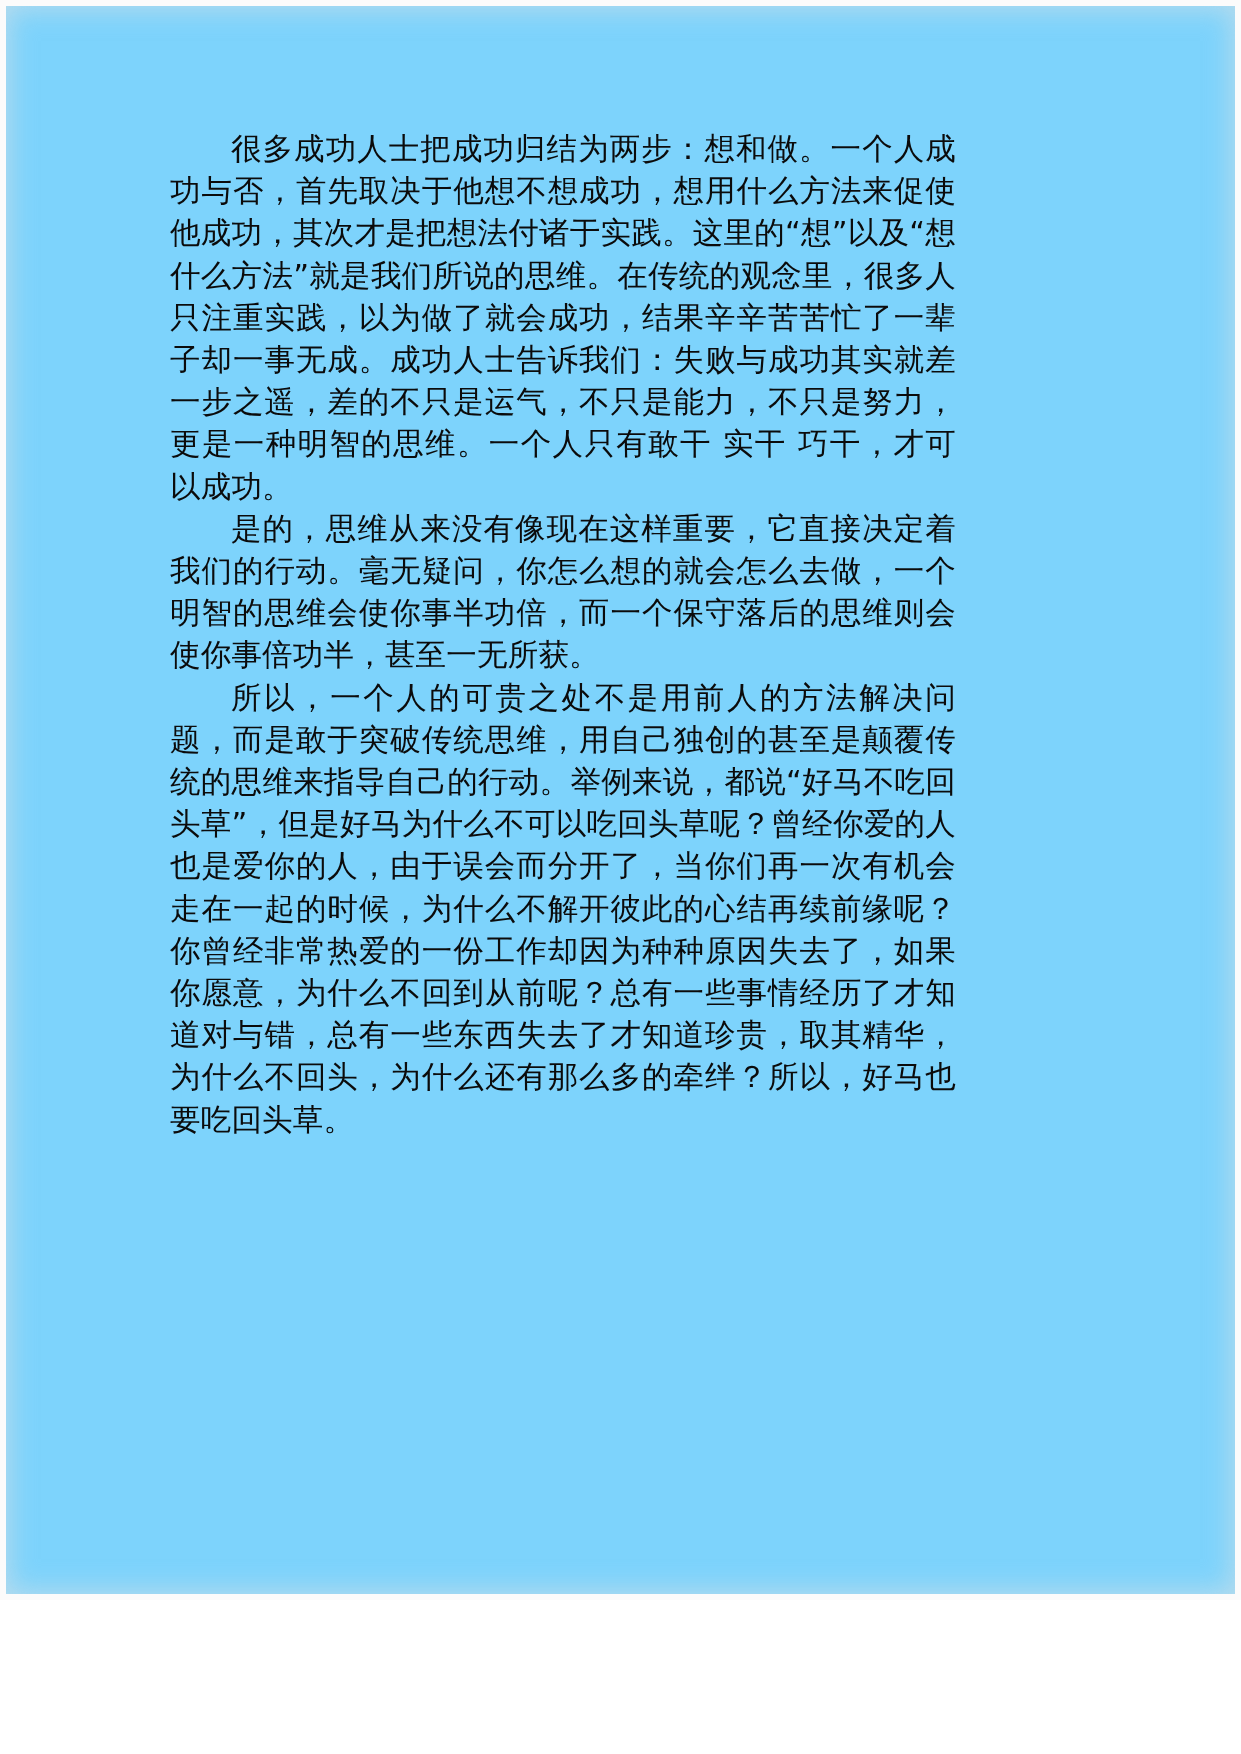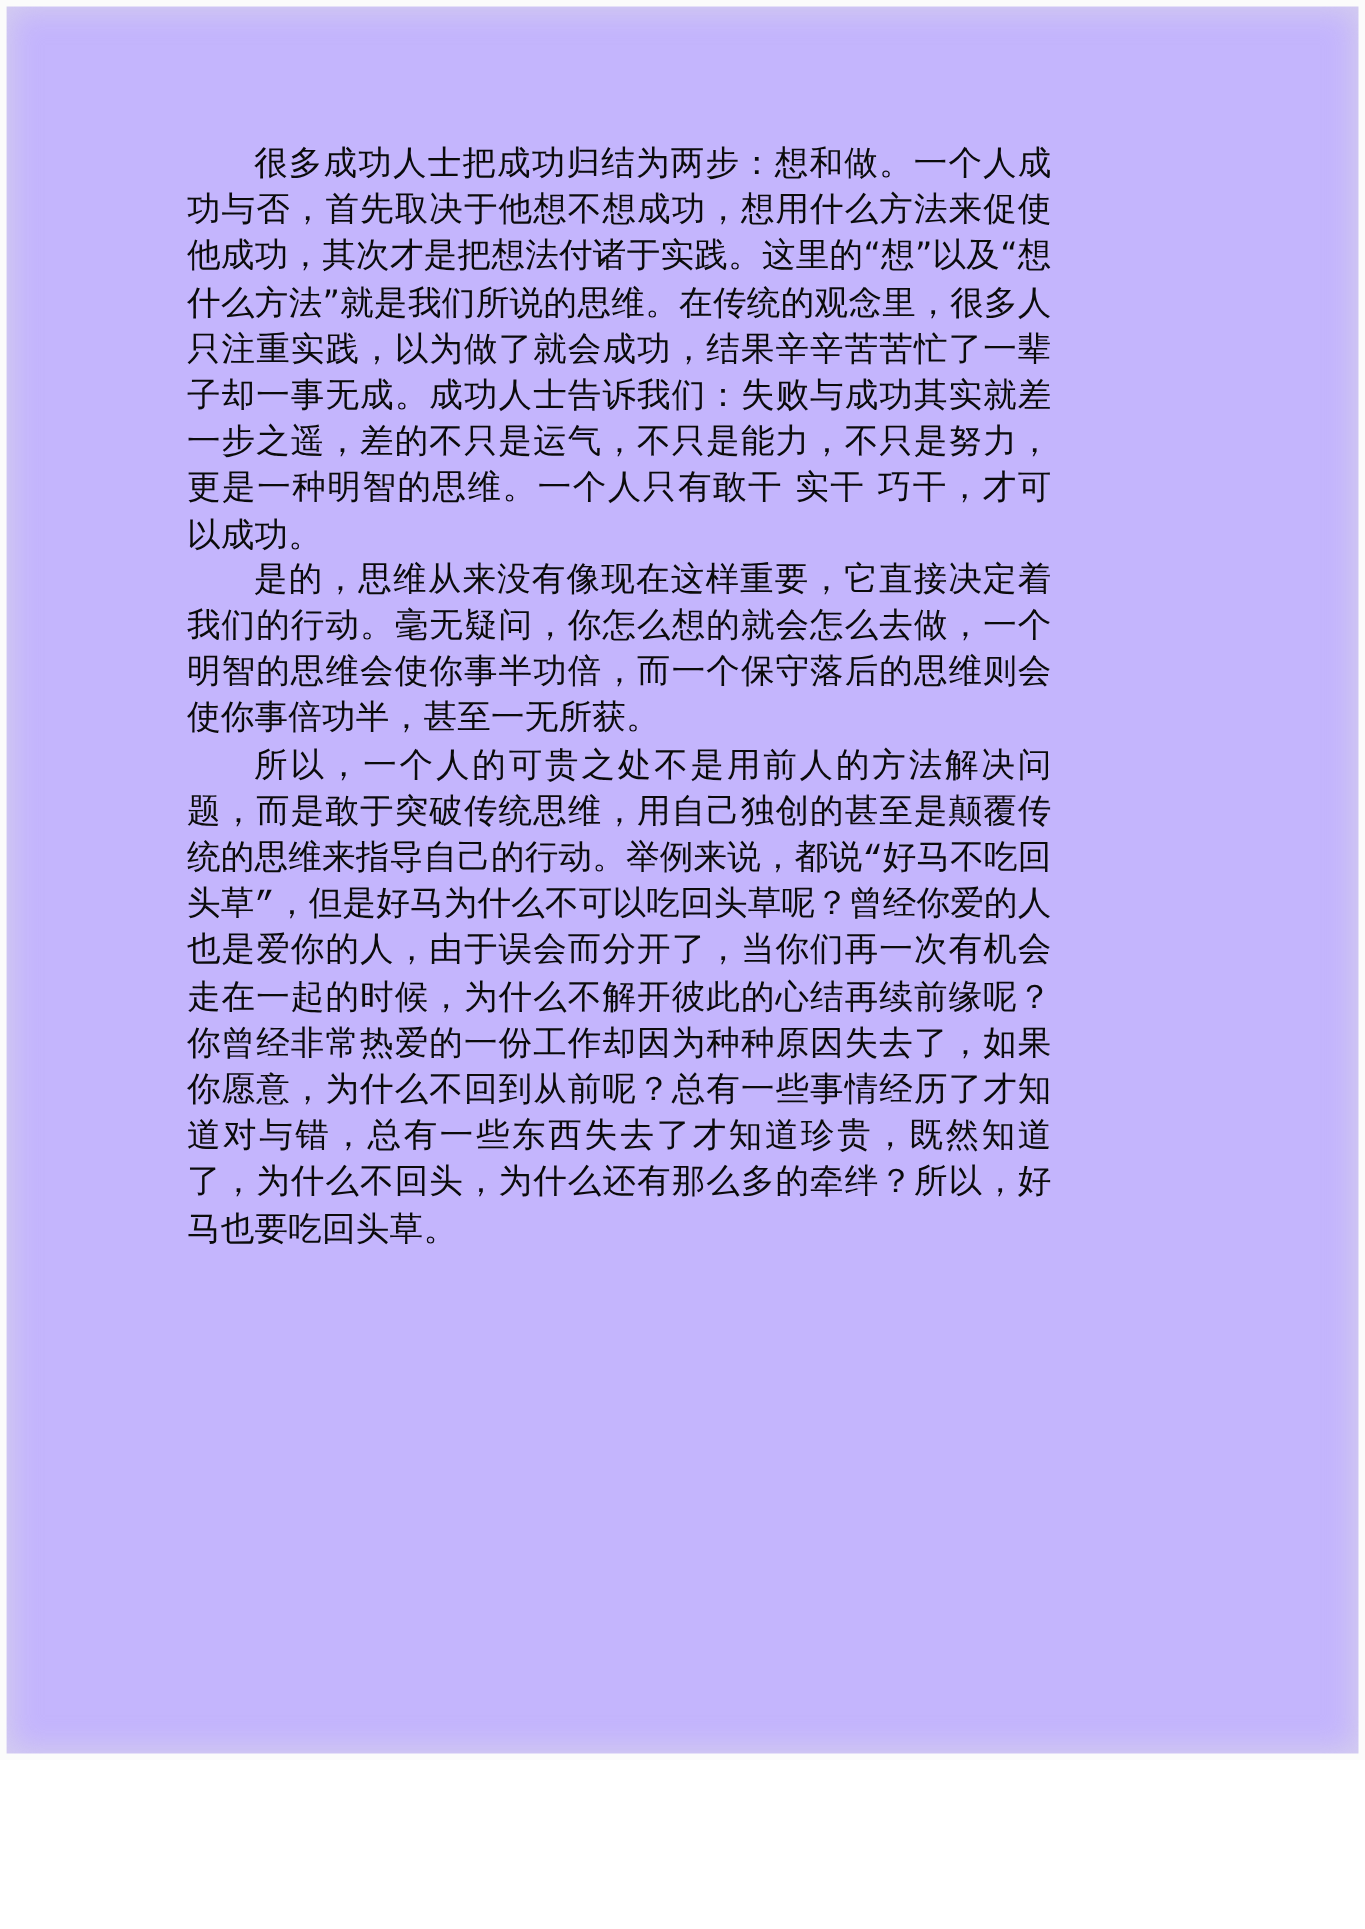--- a/index.html
+++ b/index.html
@@ -7,21 +7,21 @@
     padding: 0;
     background: #ffffff;
   }
   body {
     font-family: "DejaVu Sans", "Liberation Sans", sans-serif;
   }
   .page {
     position: relative;
     width: 1241px;
     height: 1600px;
-    background: #c4b5fd;
+    background: #7dd3fc;
     overflow: hidden;
     box-sizing: border-box;
   }
   
   .page::before {
     content: "";
     position: absolute;
     inset: 0;
     pointer-events: none;
     box-shadow: inset 0 0 0 6px #fbfbfb,
@@ -40,25 +40,24 @@
     text-justify: inter-character;
     font-size: 30.5px;
     line-height: 42.2px;
     color: #0b0b0b;
     letter-spacing: 0.2px;
     word-break: break-all;
     -webkit-font-smoothing: none;
   }
   .para + .para {
     margin-top: 0;
-    font-family: Liberation Mono, monospace;
   }
 </style>
 </head>
 <body>
 
 <div class="page">
   <div class="content">
     <p class="para">很多成功人士把成功归结为两步：想和做。一个人成功与否，首先取决于他想不想成功，想用什么方法来促使他成功，其次才是把想法付诸于实践。这里的“想”以及“想什么方法”就是我们所说的思维。在传统的观念里，很多人只注重实践，以为做了就会成功，结果辛辛苦苦忙了一辈子却一事无成。成功人士告诉我们：失败与成功其实就差一步之遥，差的不只是运气，不只是能力，不只是努力，更是一种明智的思维。一个人只有敢干 实干 巧干，才可以成功。</p>
     <p class="para">是的，思维从来没有像现在这样重要，它直接决定着我们的行动。毫无疑问，你怎么想的就会怎么去做，一个明智的思维会使你事半功倍，而一个保守落后的思维则会使你事倍功半，甚至一无所获。</p>
-    <p class="para">所以，一个人的可贵之处不是用前人的方法解决问题，而是敢于突破传统思维，用自己独创的甚至是颠覆传统的思维来指导自己的行动。举例来说，都说“好马不吃回头草”，但是好马为什么不可以吃回头草呢？曾经你爱的人也是爱你的人，由于误会而分开了，当你们再一次有机会走在一起的时候，为什么不解开彼此的心结再续前缘呢？你曾经非常热爱的一份工作却因为种种原因失去了，如果你愿意，为什么不回到从前呢？总有一些事情经历了才知道对与错，总有一些东西失去了才知道珍贵，既然知道了，为什么不回头，为什么还有那么多的牵绊？所以，好马也要吃回头草。</p>
+    <p class="para">所以，一个人的可贵之处不是用前人的方法解决问题，而是敢于突破传统思维，用自己独创的甚至是颠覆传统的思维来指导自己的行动。举例来说，都说“好马不吃回头草”，但是好马为什么不可以吃回头草呢？曾经你爱的人也是爱你的人，由于误会而分开了，当你们再一次有机会走在一起的时候，为什么不解开彼此的心结再续前缘呢？你曾经非常热爱的一份工作却因为种种原因失去了，如果你愿意，为什么不回到从前呢？总有一些事情经历了才知道对与错，总有一些东西失去了才知道珍贵，取其精华，为什么不回头，为什么还有那么多的牵绊？所以，好马也要吃回头草。</p>
   </div>
 </div>
 
 </body></html>

